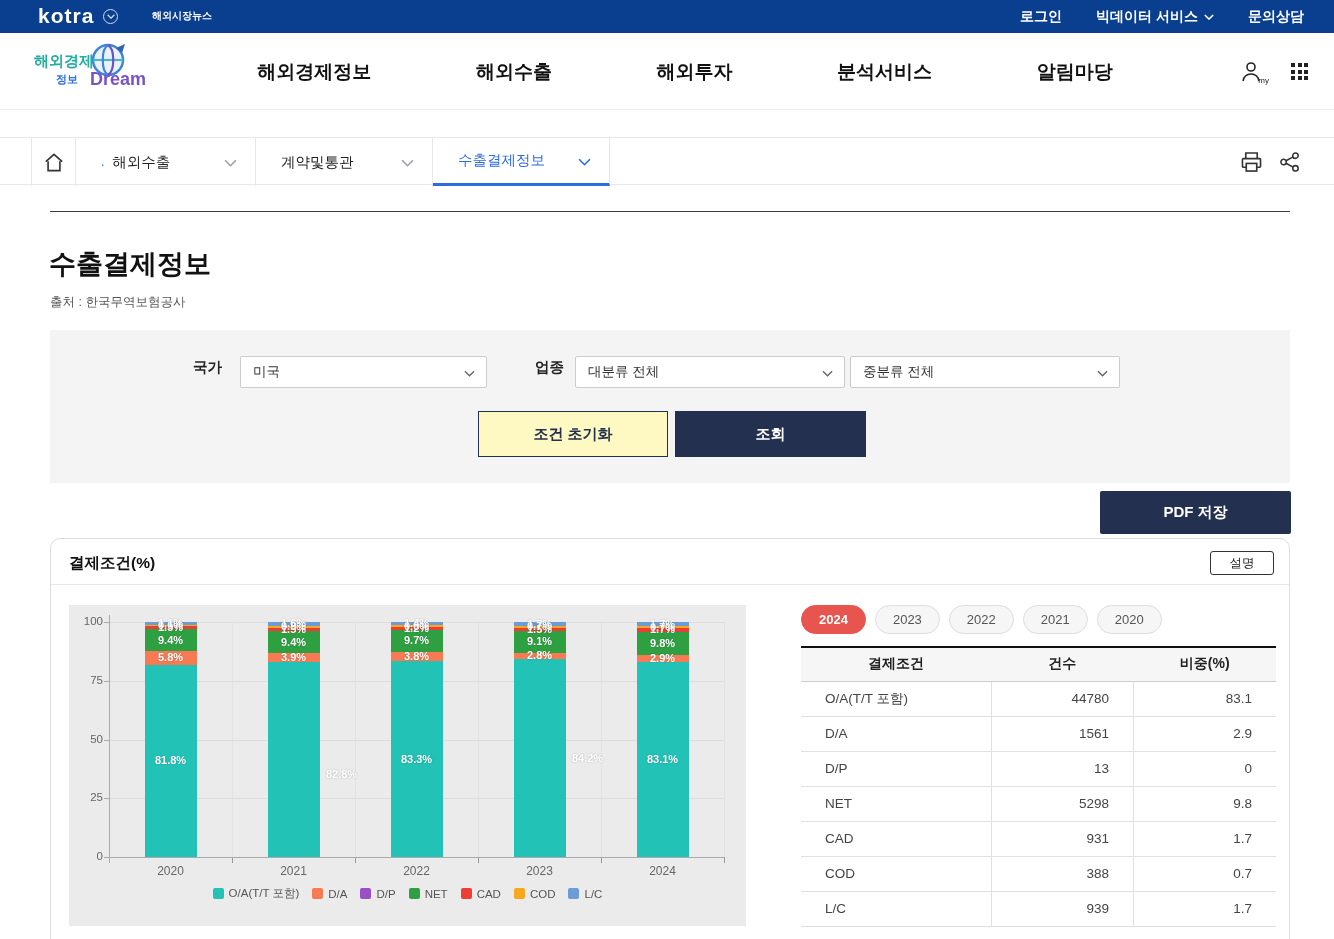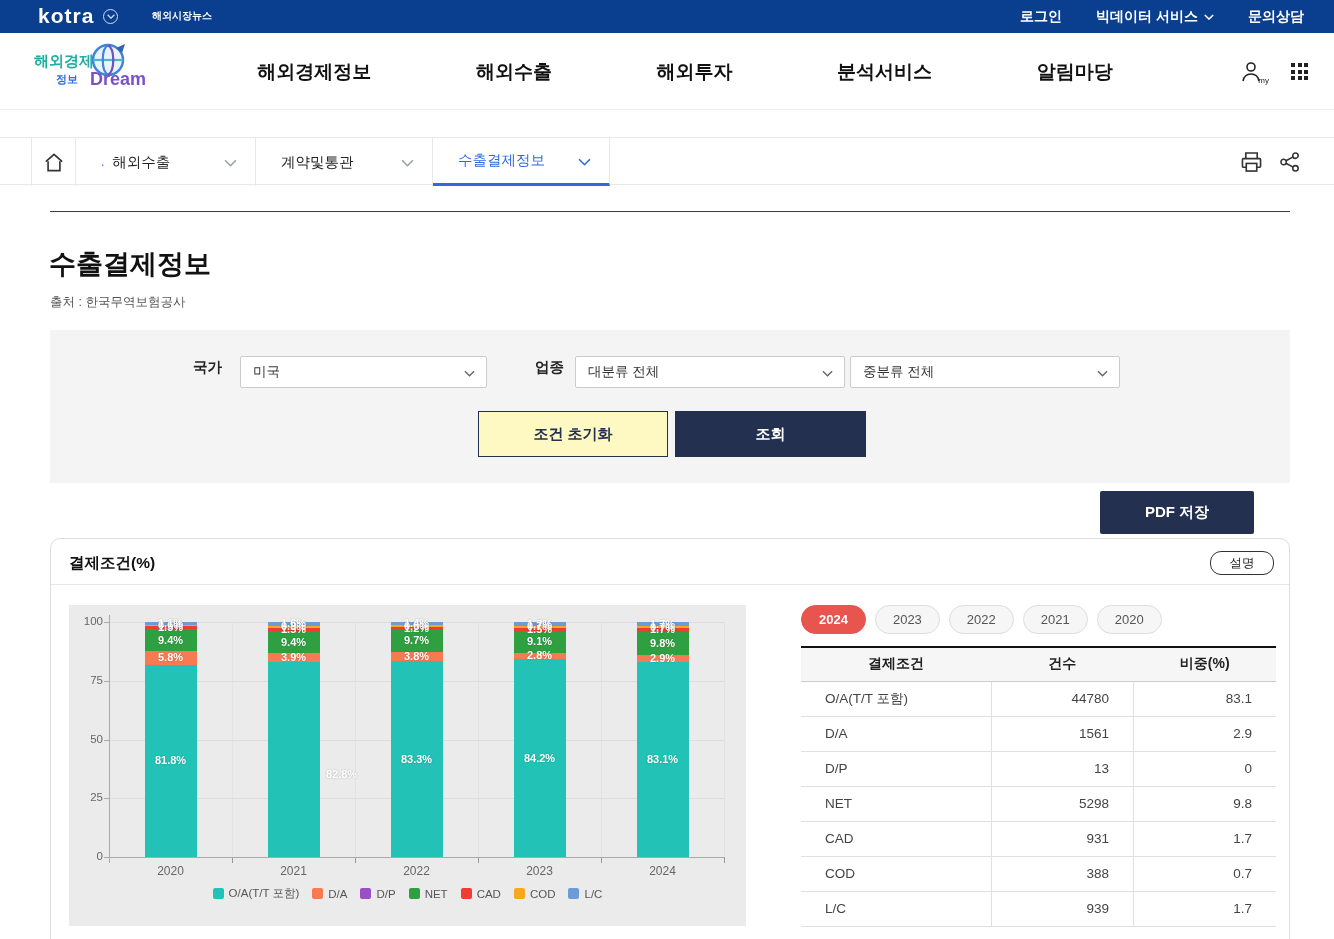--- a/index.html
+++ b/index.html
@@ -52,27 +52,27 @@
 
   
   .filterbox { position:absolute; left:50px; top:330px; width:1240px; height:153px; background:#f4f4f4; }
   .f-label { position:absolute; font-size:14.5px; font-weight:bold; color:#222; top:28px; }
   .f-select { position:absolute; top:26px; height:32px; background:#fff; border:1px solid #ccc; border-radius:2px; display:flex; align-items:center; padding:0 30px 0 12px; font-size:13.5px; color:#333; cursor:pointer; }
   .f-select .chev { position:absolute; right:11px; color:#666; }
   .f-btn { position:absolute; top:81px; height:46px; display:flex; align-items:center; justify-content:center; font-size:15px; font-weight:bold; cursor:pointer; }
   .btn-outline { left:428px; width:190px; background:#fef9c3; border:1px solid #23304f; color:#23304f; }
   .btn-navy-f { left:625px; width:191px; background:#23304f; color:#fff; }
 
-  .pdf-btn { position:absolute; left:1100px; top:491px; width:154px; height:43px; background:#23304f; color:#fff; font-size:15px; font-weight:bold; display:flex; align-items:center; justify-content:center; border-radius:2px; cursor:pointer; }
+  .pdf-btn { position:absolute; left:1100px; top:491px; width:191px; height:43px; background:#23304f; color:#fff; font-size:15px; font-weight:bold; display:flex; align-items:center; justify-content:center; border-radius:2px; cursor:pointer; }
 
   
   .card { position:absolute; left:50px; top:538px; width:1240px; height:410px; background:#fff; border:1px solid #ddd; border-radius:10px 10px 0 0; }
   .card-head { position:relative; height:46px; border-bottom:1px solid #e7e7e7; }
   .card-title { position:absolute; left:18px; top:14px; font-size:15.5px; font-weight:bold; color:#111; }
-  .btn-explain { position:absolute; right:15px; top:12px; width:64px; height:24px; border:1.5px solid #333; border-radius:11px; background:#fff; font-size:12.5px; color:#222; display:flex; align-items:center; justify-content:center; cursor:pointer; }
+  .btn-explain { position:absolute; right:15px; top:12px; width:64px; height:24px; border:1.5px solid #333; border-radius:3px; background:#fff; font-size:12.5px; color:#222; display:flex; align-items:center; justify-content:center; cursor:pointer; }
 
   
   .chart-panel { position:absolute; left:18px; top:66px; width:677px; height:321px; background:#ebebeb; }
   .axis-y { position:absolute; left:40px; top:10px; width:1px; height:248px; background:#aaa; }
   .gridline-h { position:absolute; left:40px; width:615px; height:1px; background:#dcdcdc; }
   .gridline-h.zero { background:#aaa; }
   .gridline-v { position:absolute; top:17px; width:1px; height:235px; background:#e3e3e3; }
   .ytick-label { position:absolute; width:32px; left:2px; text-align:right; font-size:11.5px; color:#666; }
   .ytick-mark { position:absolute; width:5px; height:1px; left:35px; background:#aaa; }
   .xtick-mark { position:absolute; top:252px; width:1px; height:6px; background:#999; }
@@ -318,21 +318,21 @@
           <div class="seg" style="bottom: 227.48px; height: 2.82px; background: rgb(238, 61, 50);"></div>
           <div class="seglabel" style="bottom: 222.39px;">1.2%</div>
           <div class="seg" style="bottom: 230.3px; height: 1.41px; background: rgb(248, 168, 31);"></div>
           <div class="seglabel" style="bottom: 224.505px;">0.6%</div>
           <div class="seg" style="bottom: 231.71px; height: 3.29px; background: rgb(108, 156, 214);"></div>
           <div class="seglabel" style="bottom: 226.855px;">1.4%</div>
         </div>
         <div class="xlabel" style="left: 286px; width: 123px;">2022</div>
         <div class="bar" style="left: 444.5px;">
           <div class="seg" style="bottom: 0px; height: 197.87px; background: rgb(34, 195, 182);"></div>
-          <div class="seglabel" style="bottom: 92.435px;">84.2%</div>
+          <div class="seglabel" style="bottom: 92.435px; margin-left: 48px;">84.2%</div>
           <div class="seg" style="bottom: 197.87px; height: 6.58px; background: rgb(248, 122, 82);"></div>
           <div class="seglabel" style="bottom: 194.66px;">2.8%</div>
           <div class="seg" style="bottom: 204.45px; height: 21.385px; background: rgb(47, 160, 65);"></div>
           <div class="seglabel" style="bottom: 208.643px;">9.1%</div>
           <div class="seg" style="bottom: 225.835px; height: 3.525px; background: rgb(238, 61, 50);"></div>
           <div class="seglabel" style="bottom: 221.097px;">1.5%</div>
           <div class="seg" style="bottom: 229.36px; height: 1.645px; background: rgb(248, 168, 31);"></div>
           <div class="seglabel" style="bottom: 223.682px;">0.7%</div>
           <div class="seg" style="bottom: 231.005px; height: 3.995px; background: rgb(108, 156, 214);"></div>
           <div class="seglabel" style="bottom: 226.502px;">1.7%</div>

